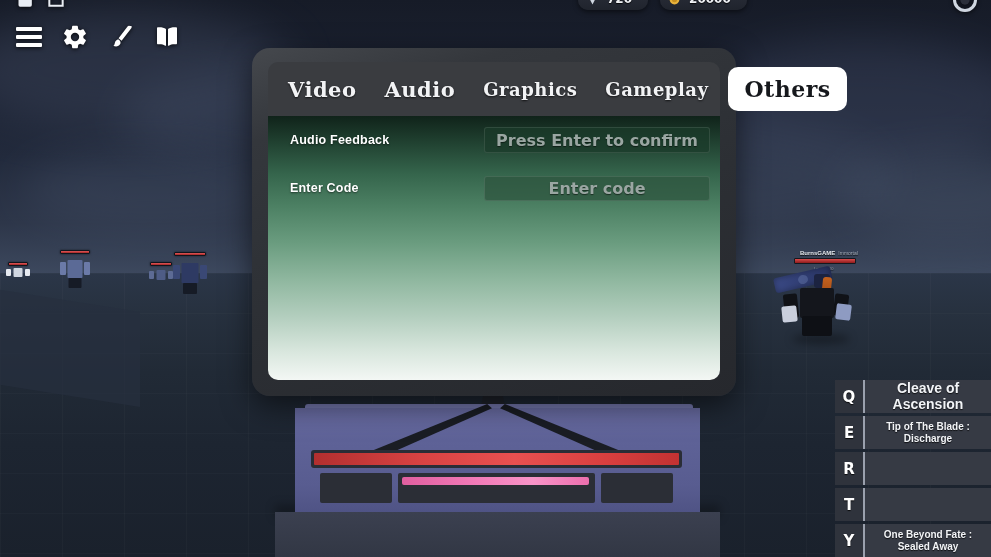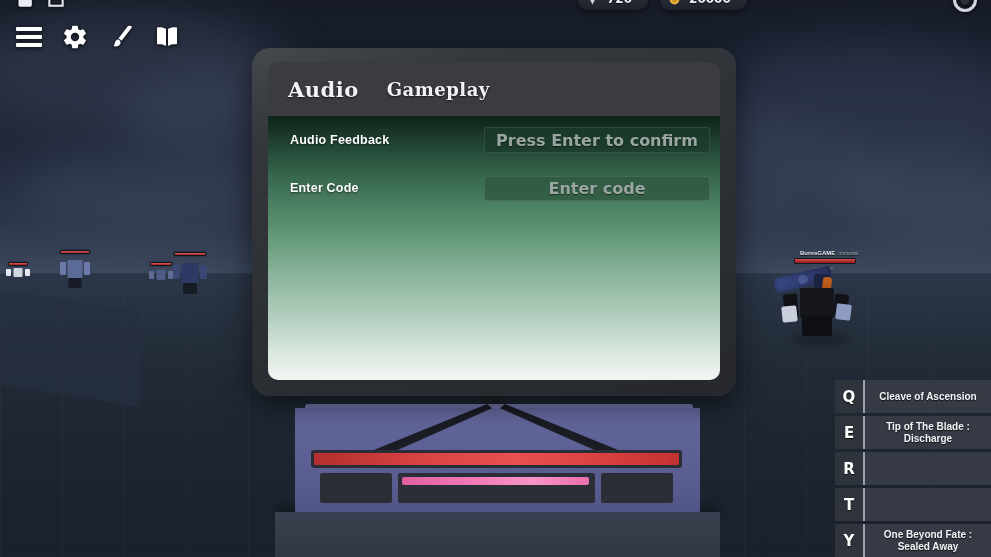--- a/index.html
+++ b/index.html
@@ -423,21 +423,21 @@
   .kb-name {
     flex: 1;
     display: flex; align-items: center; justify-content: center;
     padding: 0 5px;
     color: #f2f4f7;
     font-size: 10px; font-weight: bold;
     line-height: 1.12;
     text-align: center;
     text-shadow: 0 1px 1px rgba(0,0,0,.75);
   }
-  .kb-row.lead .kb-name { font-size: 10px; }
+  .kb-row.lead .kb-name { font-size: 14px; }
 </style>
 </head>
 <body>
 
 <div id="screen">
 
   <div class="sky">
     <div class="cloud c1"></div>
     <div class="cloud c2"></div>
     <div class="cloud c3"></div>
@@ -513,22 +513,25 @@
     <div class="slot slot-b">
       <div class="bar"></div>
     </div>
     <div class="slot slot-c"></div>
   </div>
 
   <div class="monitor">
     <div class="monitor-inner">
 
       <div class="tabbar">
+        <div class="tab">Video</div>
         <div class="tab">Audio</div>
+        <div class="tab small">Graphics</div>
         <div class="tab small">Gameplay</div>
+        <div class="tab active">Others</div>
       </div>
 
       <div class="panel">
 
         <div class="setting-row">
           <div class="setting-label">Audio Feedback</div>
           <div class="setting-control">
             <input class="text-input" type="text" placeholder="Press Enter to confirm" style="">
           </div>
         </div>

